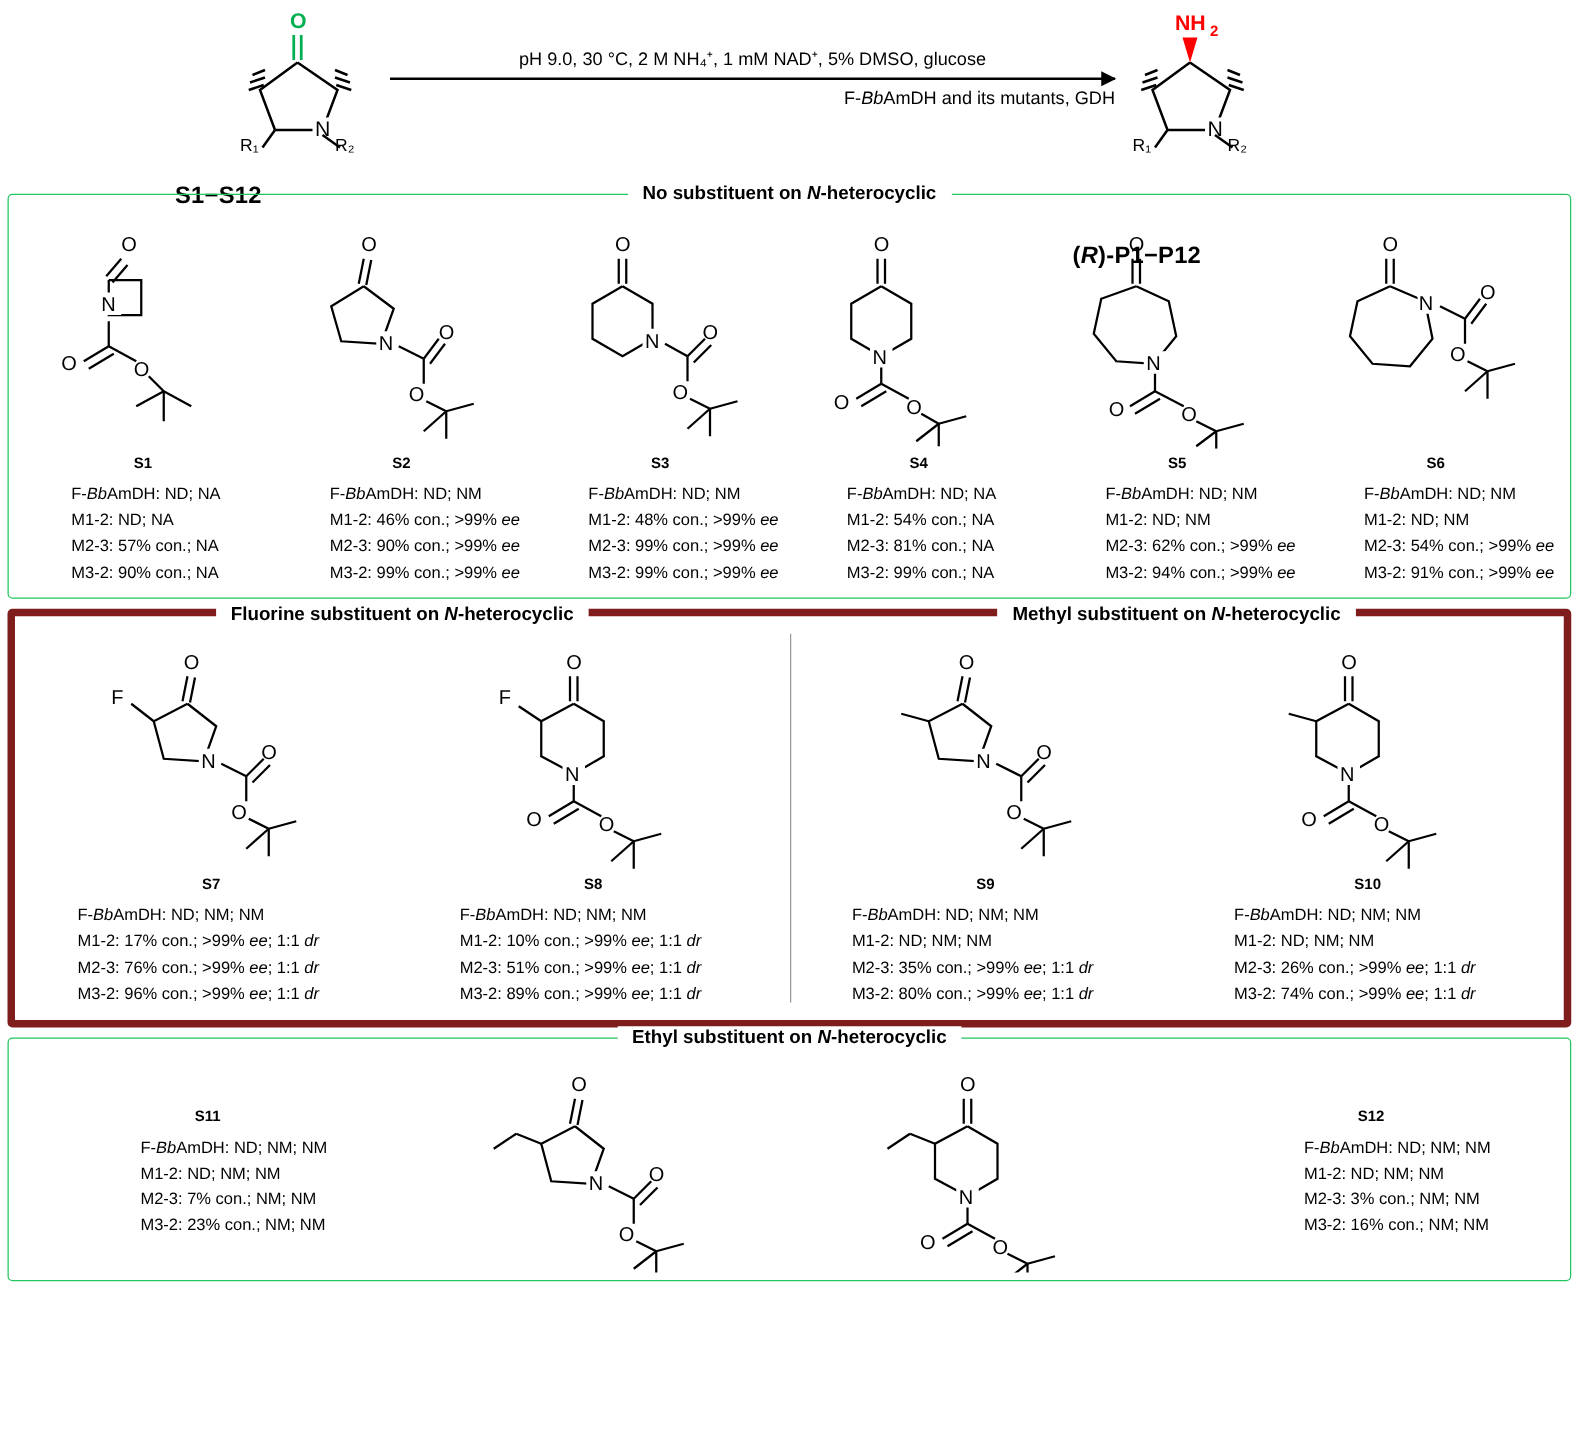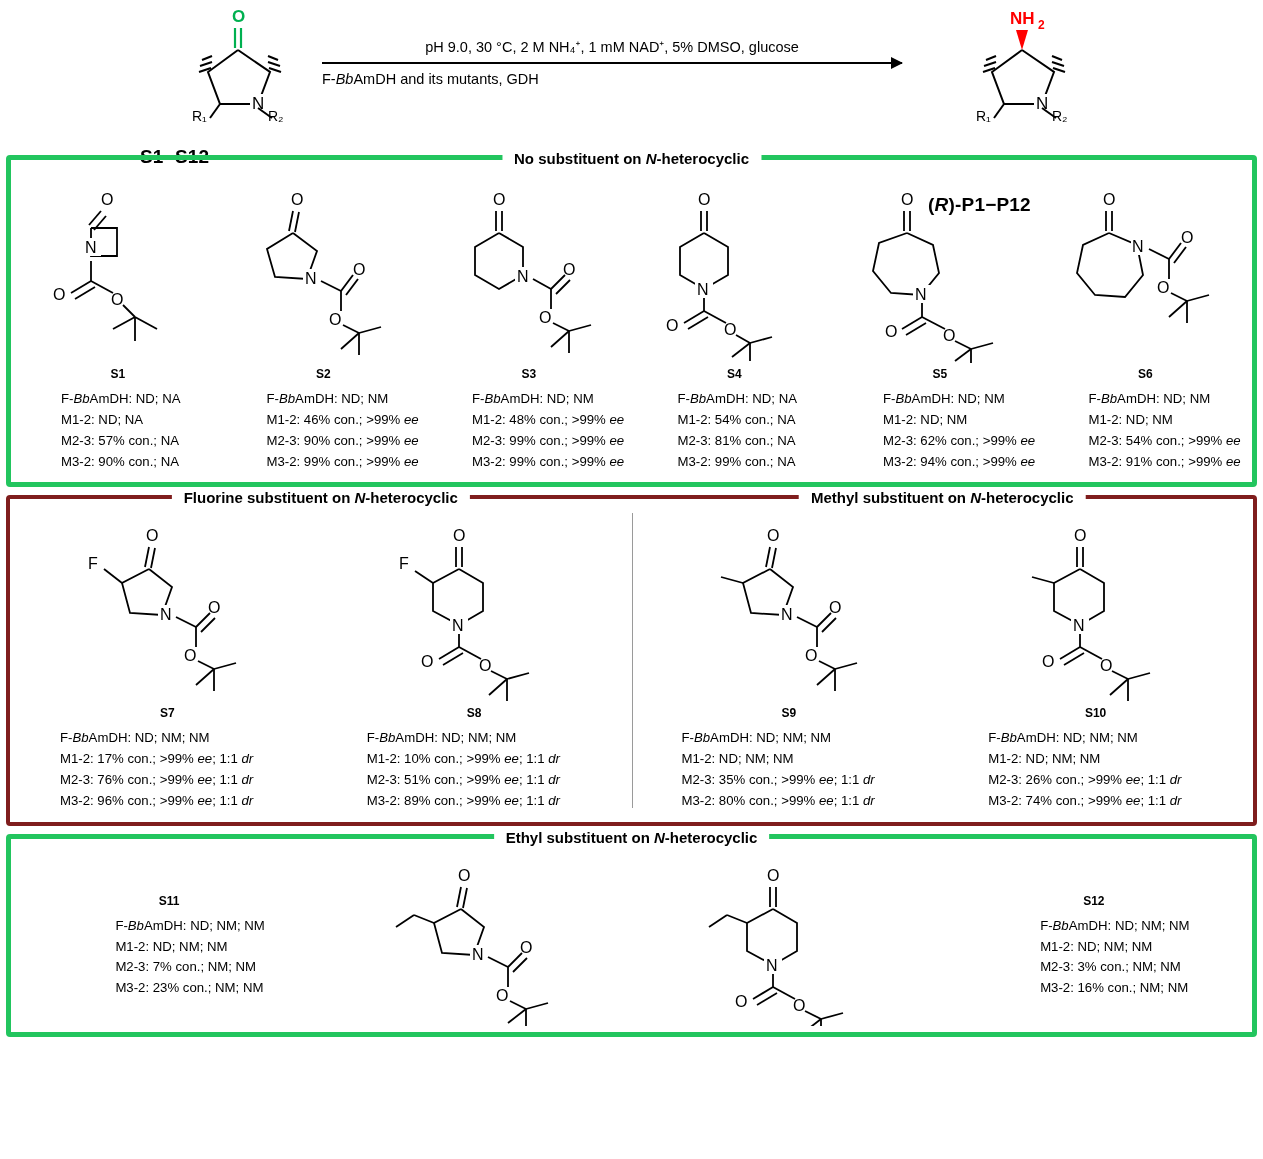--- a/index.html
+++ b/index.html
@@ -22,43 +22,43 @@
     height: 155px;
     width: 100%;
   }
   .scheme .sub-left {
     position: absolute;
     left: 160px; top: 4px;
     width: 190px; height: 148px;
   }
   .scheme .sub-right {
     position: absolute;
-    left: 944px; top: 4px;
+    left: 874px; top: 4px;
     width: 200px; height: 148px;
   }
   .struct-label {
     text-align: left;
     font-size: 19px;
     font-weight: bold;
     letter-spacing: .2px;
   }
   .arrow-block {
     position: absolute;
-    left: 322px; top: 36px;
+    left: 312px; top: 36px;
     width: 580px;
   }
   .arrow-top {
     font-size: 14.5px;
     text-align: center;
     margin-bottom: 6px;
     white-space: nowrap;
   }
   .arrow-bottom {
     font-size: 14.5px;
-    text-align: left;
+    text-align: right;
     margin-top: 7px;
     white-space: nowrap;
   }
   .arrow-line {
     position: relative;
     height: 2px;
     background: #000;
     width: 100%;
   }
   .arrow-line:after {
@@ -66,40 +66,40 @@
     position: absolute;
     right: -1px; top: -5px;
     border-left: 12px solid #000;
     border-top: 6px solid transparent;
     border-bottom: 6px solid transparent;
   }
 
   
   .panel {
     position: relative;
-    border: 5px solid #22c55e;
+    border: 1px solid #22c55e;
     border-radius: 4px;
     margin: 0 6px 8px 6px;
   }
   .panel-title {
     position: absolute;
     top: -10px;
     left: 50%;
     transform: translateX(-50%);
     background: #fff;
     padding: 0 12px;
     font-size: 15px;
     font-weight: bold;
     white-space: nowrap;
   }
 
   .mid-row {
     display: flex;
     margin: 0 6px 8px 6px;
-    border: 4px solid #7f1d1d;
+    border: 6px solid #7f1d1d;
     border-radius: 4px;
     position: relative;
   }
   .mid-half {
     width: 50%;
     position: relative;
   }
   .mid-divider {
     position: absolute;
     left: 50%;

